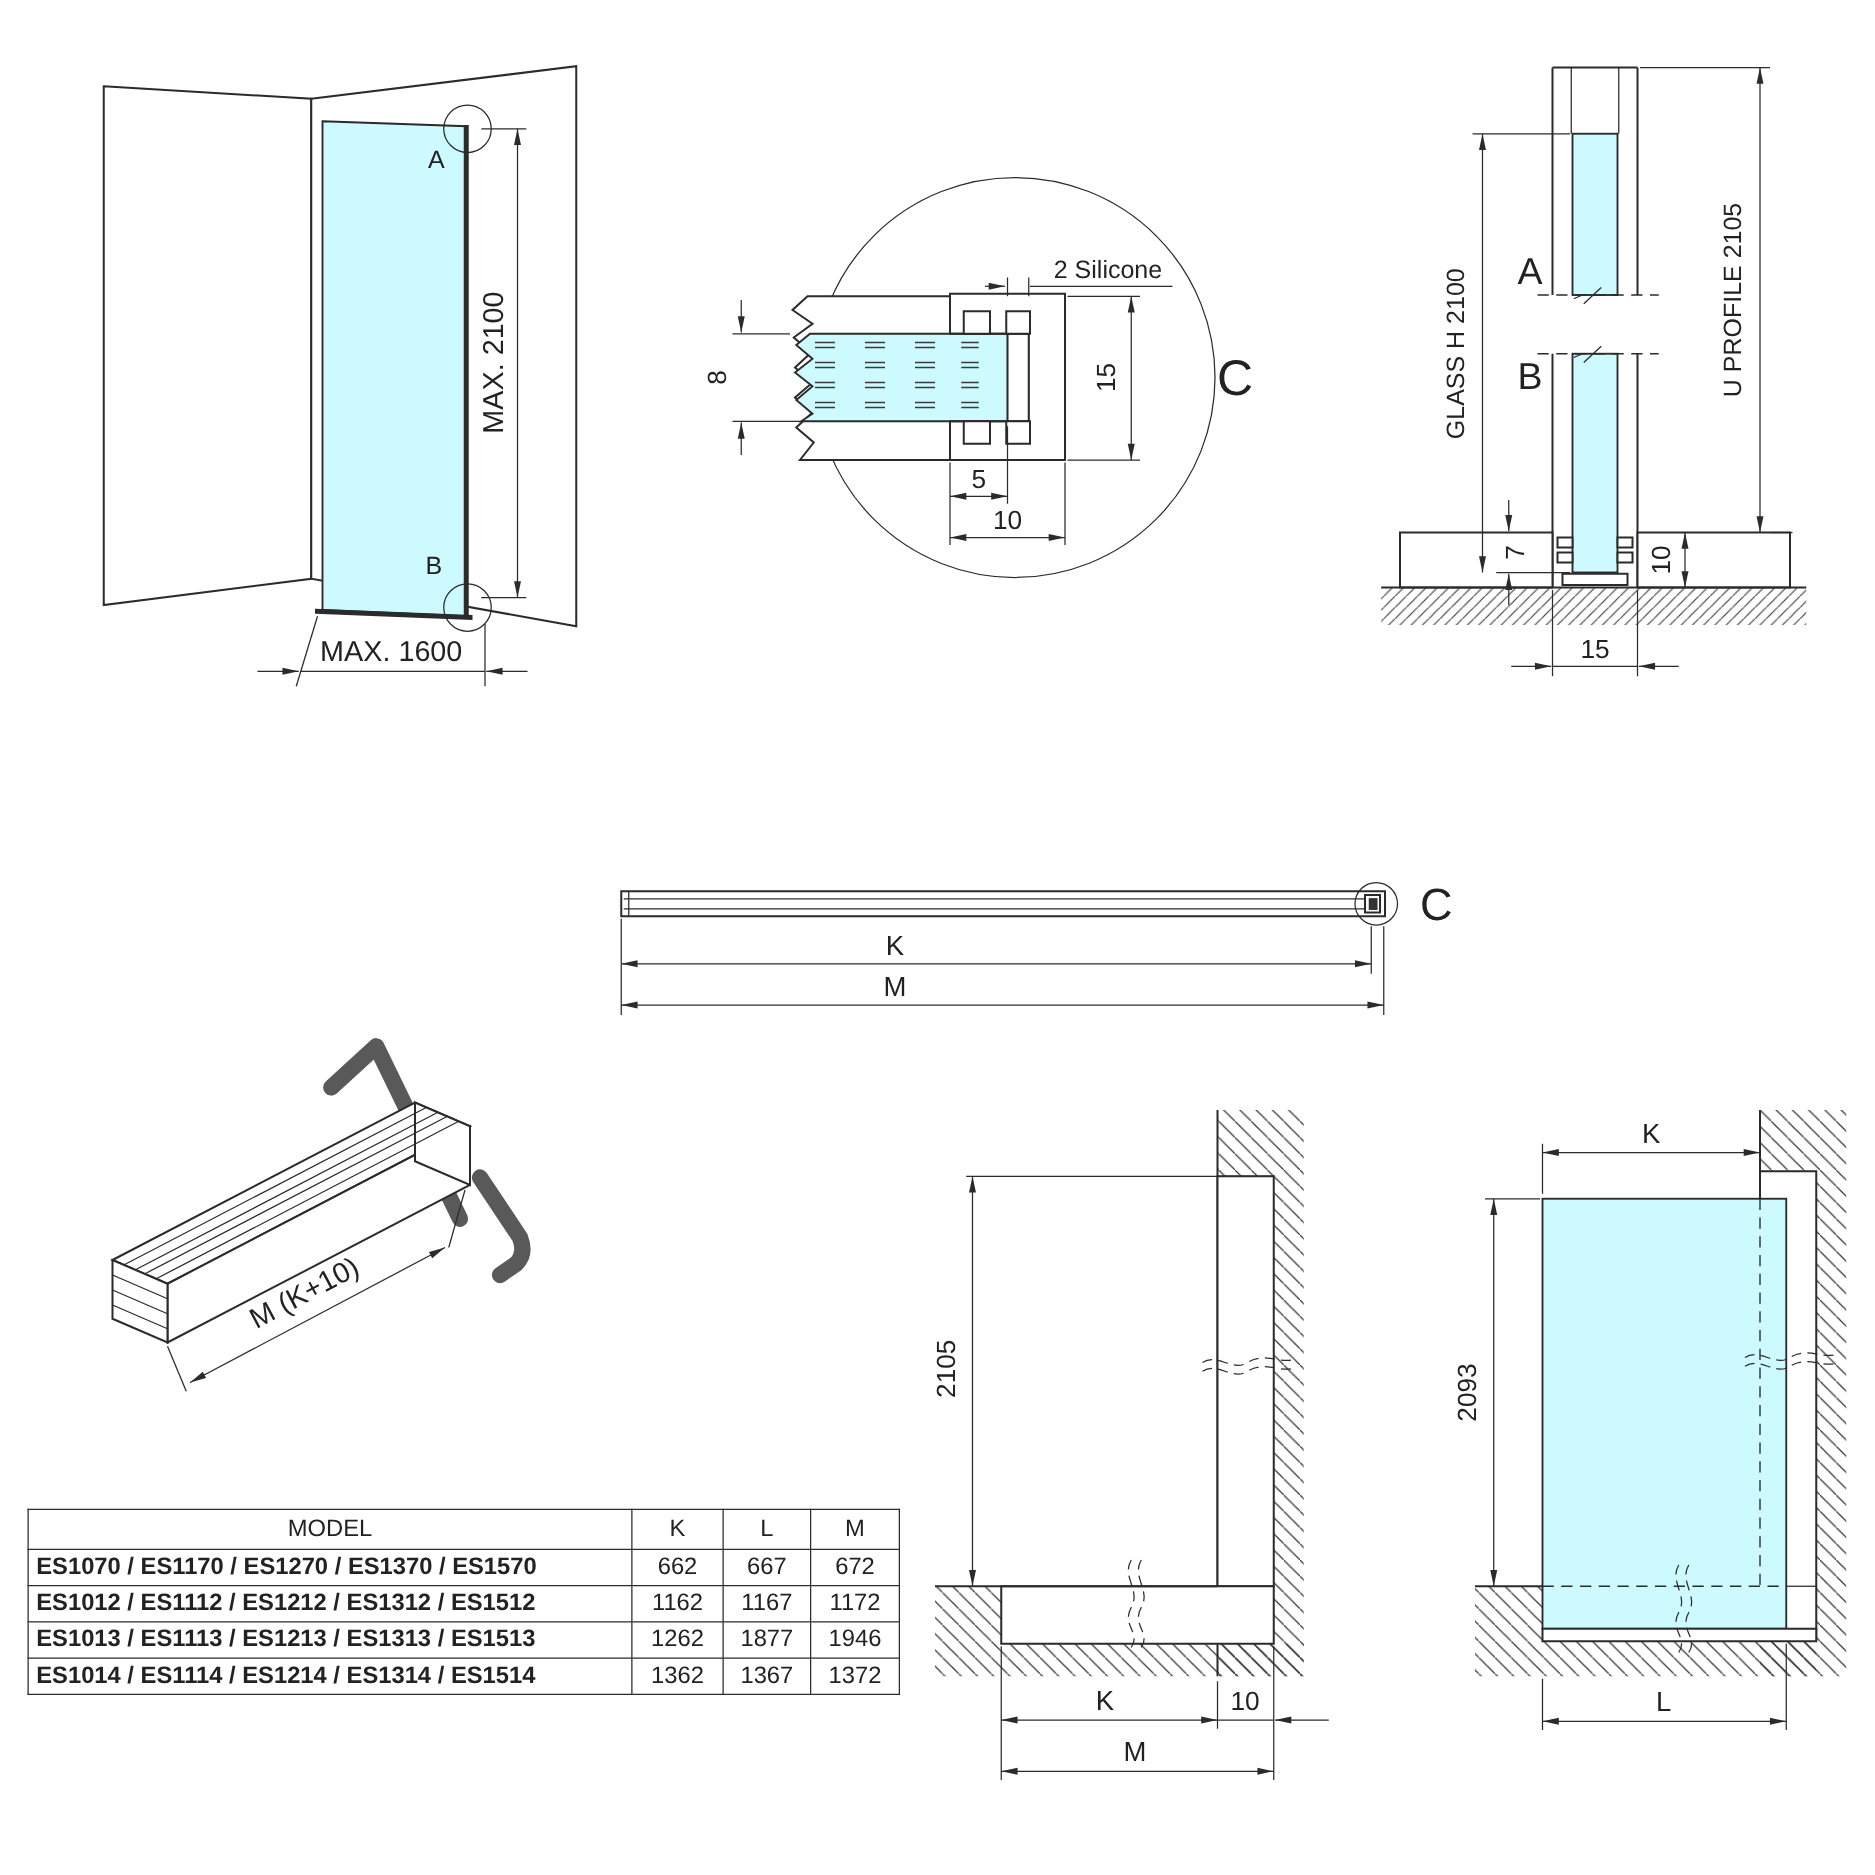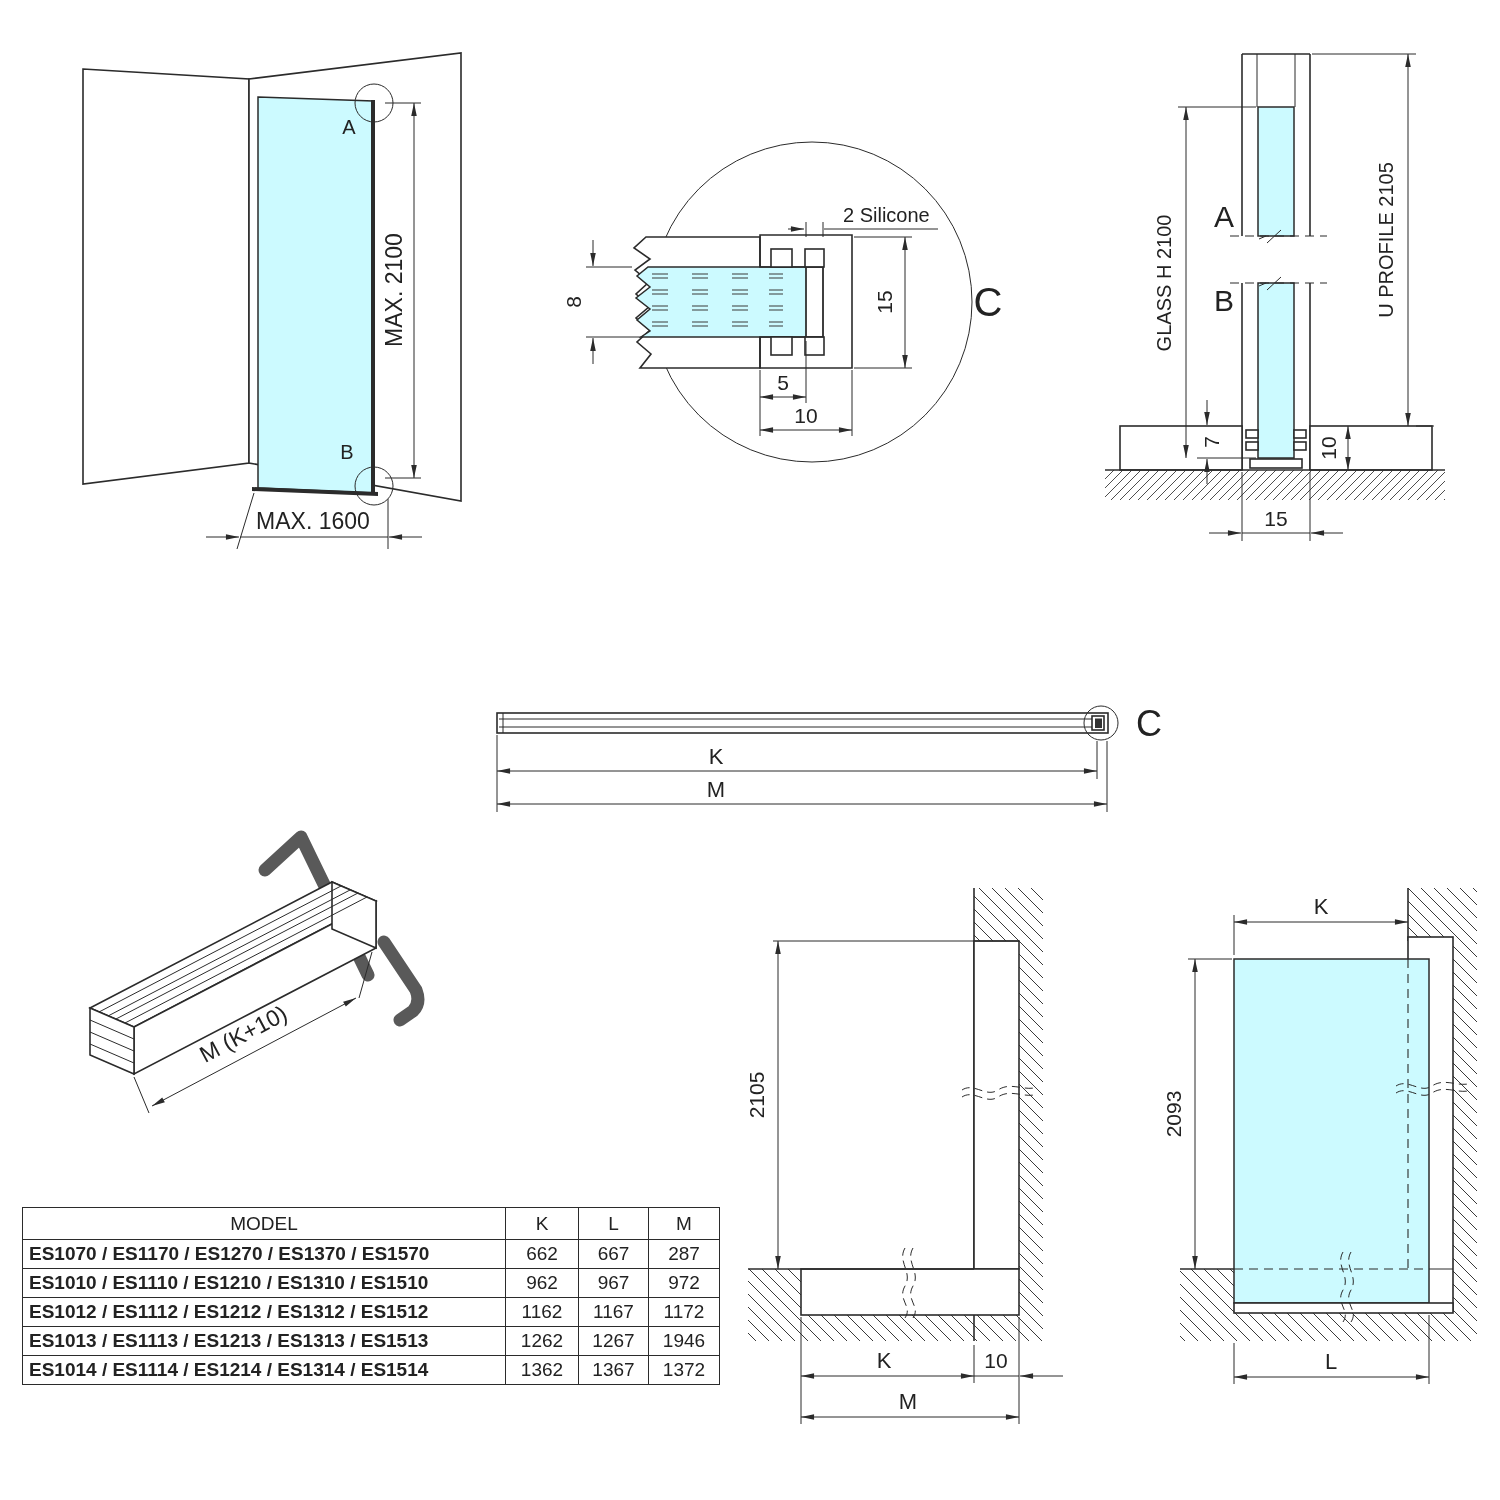--- a/index.html
+++ b/index.html
@@ -269,38 +269,32 @@
       <th class="n">K</th>
       <th class="n">L</th>
       <th class="n">M</th>
     </tr>
   </thead>
   <tbody>
     <tr>
       <td class="m">ES1070 / ES1170 / ES1270 / ES1370 / ES1570</td>
       <td class="n">662</td>
       <td class="n">667</td>
-      <td class="n">287</td>
-    </tr>
-    <tr>
-      <td class="m">ES1010 / ES1110 / ES1210 / ES1310 / ES1510</td>
-      <td class="n">962</td>
-      <td class="n">967</td>
-      <td class="n">972</td>
+      <td class="n">672</td>
     </tr>
     <tr>
       <td class="m">ES1012 / ES1112 / ES1212 / ES1312 / ES1512</td>
       <td class="n">1162</td>
       <td class="n">1167</td>
       <td class="n">1172</td>
     </tr>
     <tr>
       <td class="m">ES1013 / ES1113 / ES1213 / ES1313 / ES1513</td>
       <td class="n">1262</td>
-      <td class="n">1267</td>
+      <td class="n">1877</td>
       <td class="n">1946</td>
     </tr>
     <tr>
       <td class="m">ES1014 / ES1114 / ES1214 / ES1314 / ES1514</td>
       <td class="n">1362</td>
       <td class="n">1367</td>
       <td class="n">1372</td>
     </tr>
   </tbody>
 </table>

